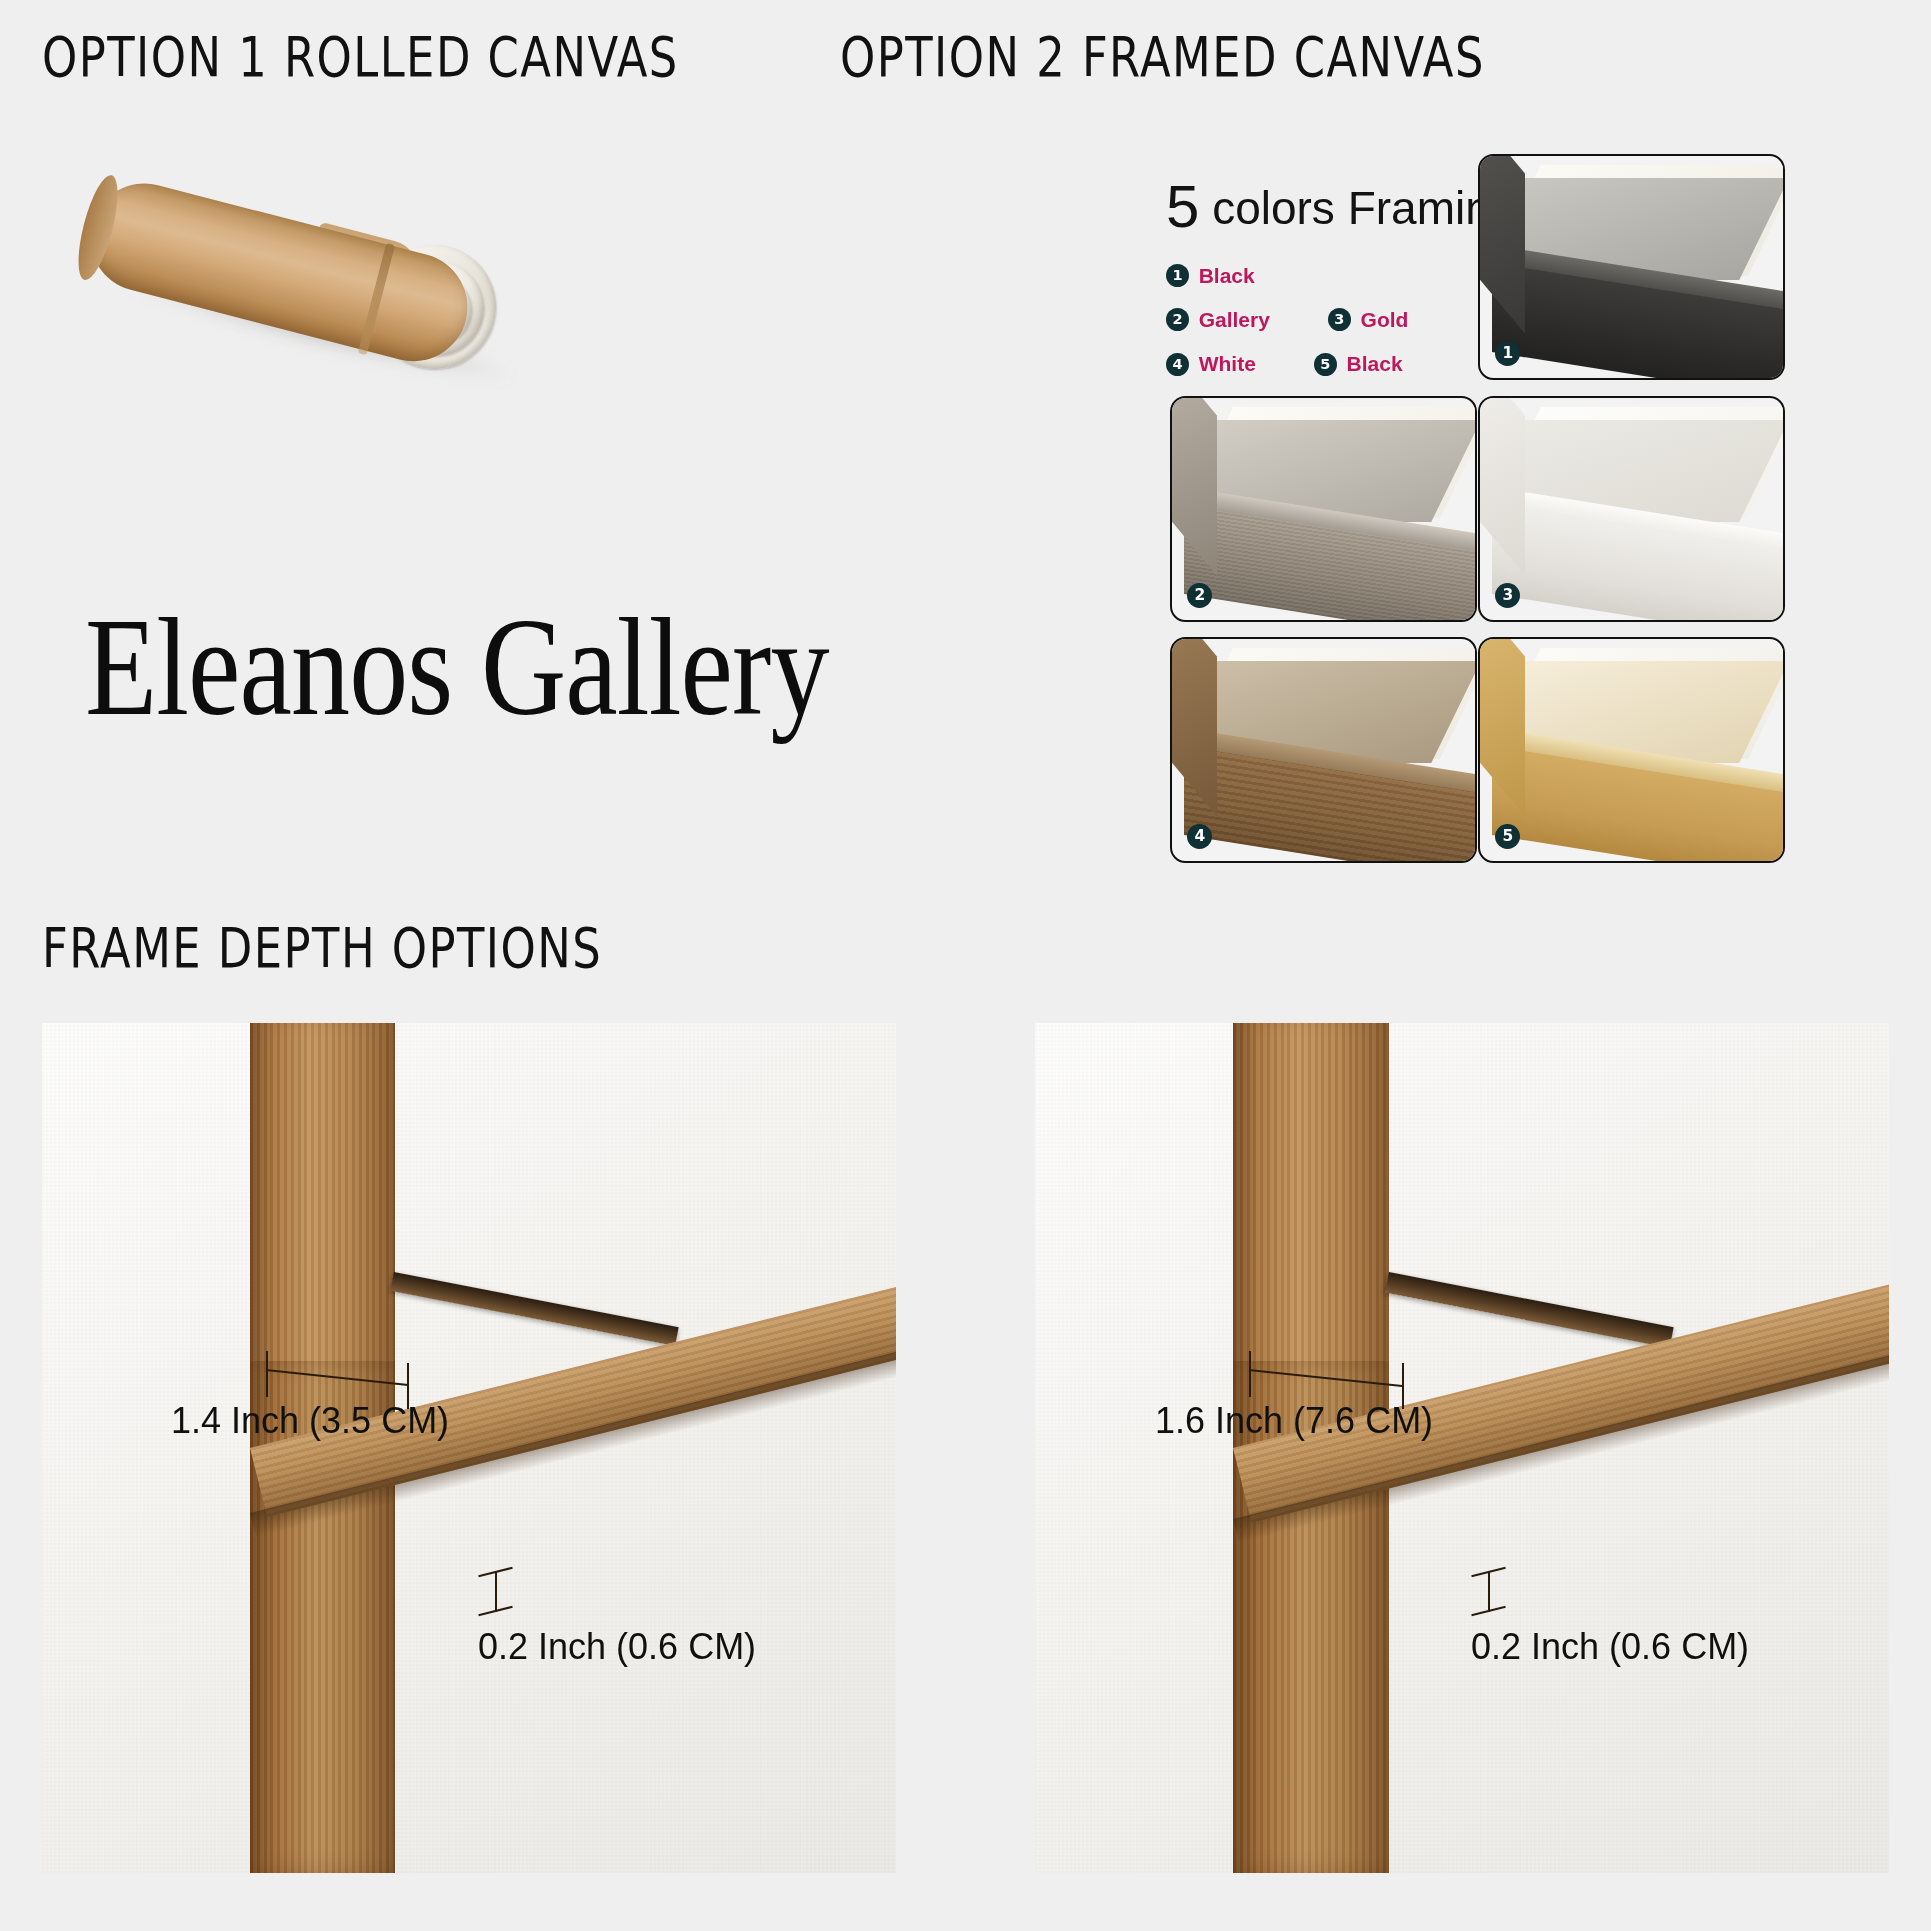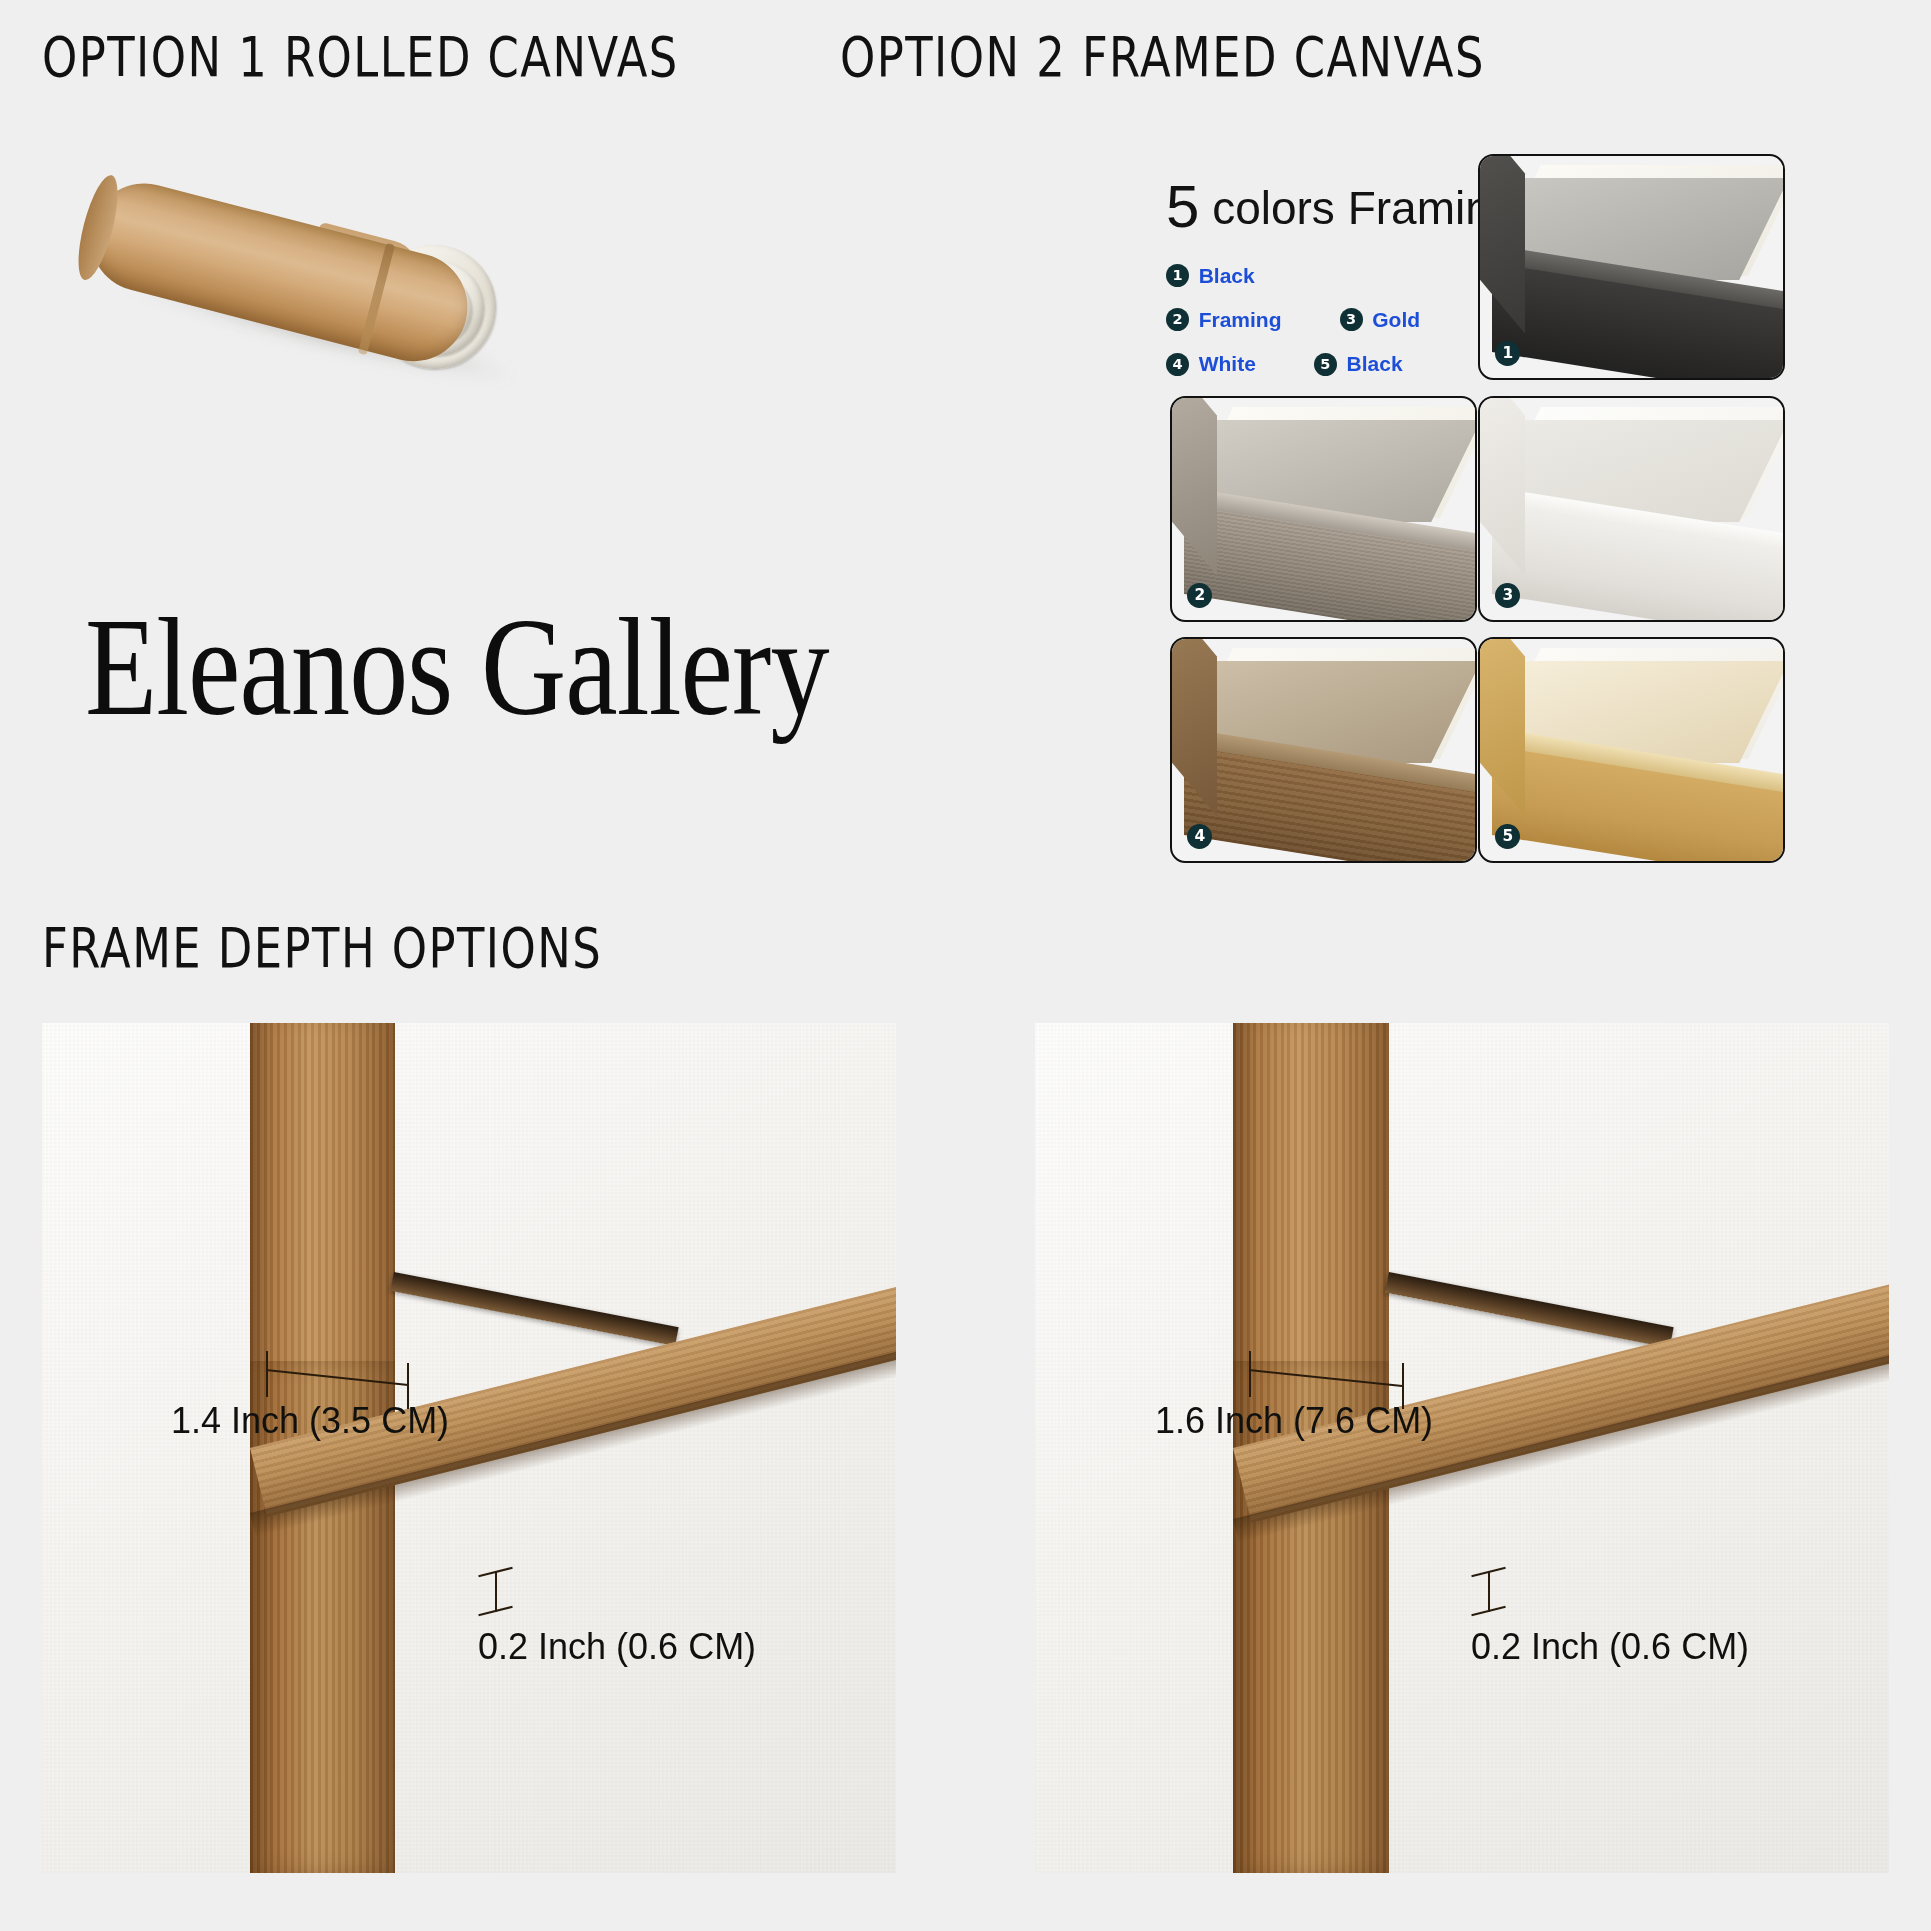--- a/index.html
+++ b/index.html
@@ -89,21 +89,21 @@
   #legend{position:absolute;left:1166px;top:263px;width:290px;}
   .legend-row{display:flex;align-items:center;margin-bottom:19.3px;height:25px;}
   .legend-item{display:flex;align-items:center;}
   .legend-item.col2{margin-left:58px;}
   .badge{
     width:23px;height:23px;border-radius:50%;
     background:#0f3034;color:#fff;
     font-size:14.5px;font-weight:700;line-height:23px;text-align:center;
     flex:none;font-family:"DejaVu Sans",sans-serif;
   }
-  .legend-label{margin-left:9.7px;font-size:21px;font-weight:700;color:#1d4ed8;white-space:nowrap;}
+  .legend-label{margin-left:9.7px;font-size:21px;font-weight:700;color:#be185d;white-space:nowrap;}
 
   
   .swatch{
     position:absolute;border:2.9px solid #111;border-radius:15.4px;
     background:#f3f3f3;overflow:hidden;
   }
   .swatch .photo{position:absolute;inset:0;}
   .swatch .num{
     position:absolute;left:15.4px;bottom:11.6px;
     width:25px;height:25px;border-radius:50%;
@@ -204,21 +204,21 @@
   <div id="legend">
     <div class="legend-row">
       <div class="legend-item">
         <div class="badge">1</div>
         <div class="legend-label">Black</div>
       </div>
     </div>
     <div class="legend-row">
       <div class="legend-item">
         <div class="badge">2</div>
-        <div class="legend-label">Framing</div>
+        <div class="legend-label">Gallery</div>
       </div>
       <div class="legend-item col2">
         <div class="badge">3</div>
         <div class="legend-label">Gold</div>
       </div>
     </div>
     <div class="legend-row">
       <div class="legend-item">
         <div class="badge">4</div>
         <div class="legend-label">White</div>

